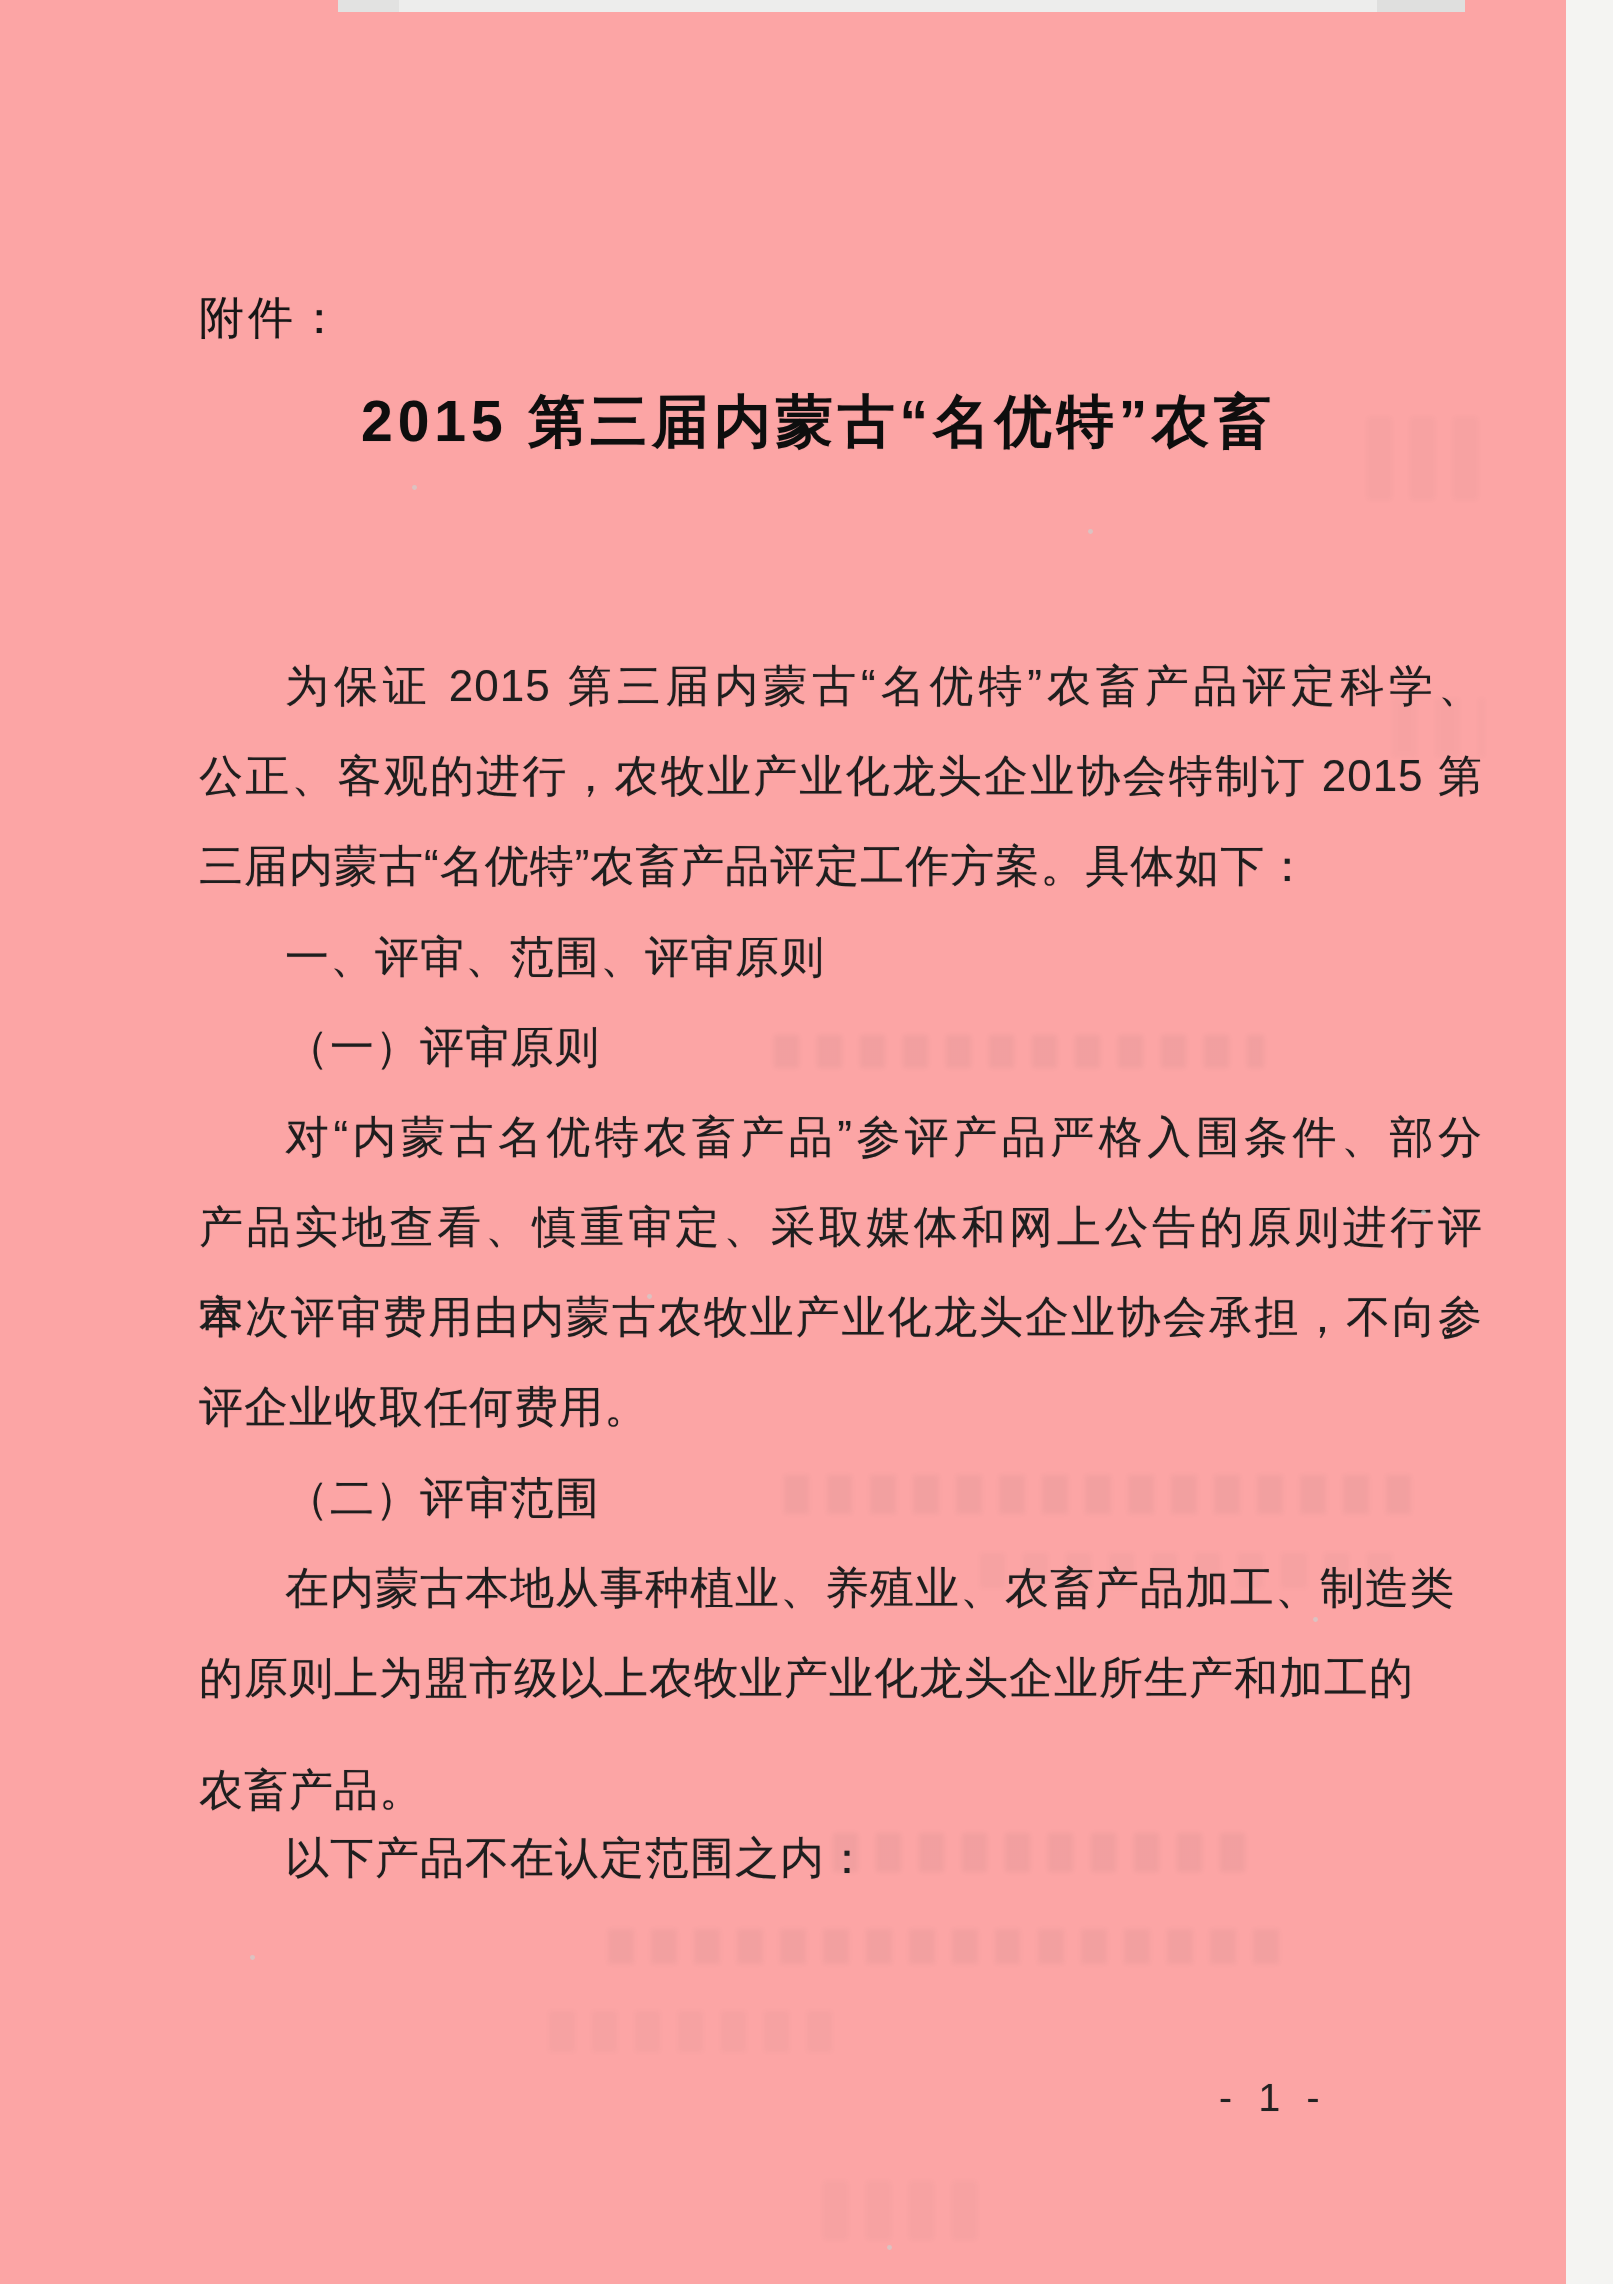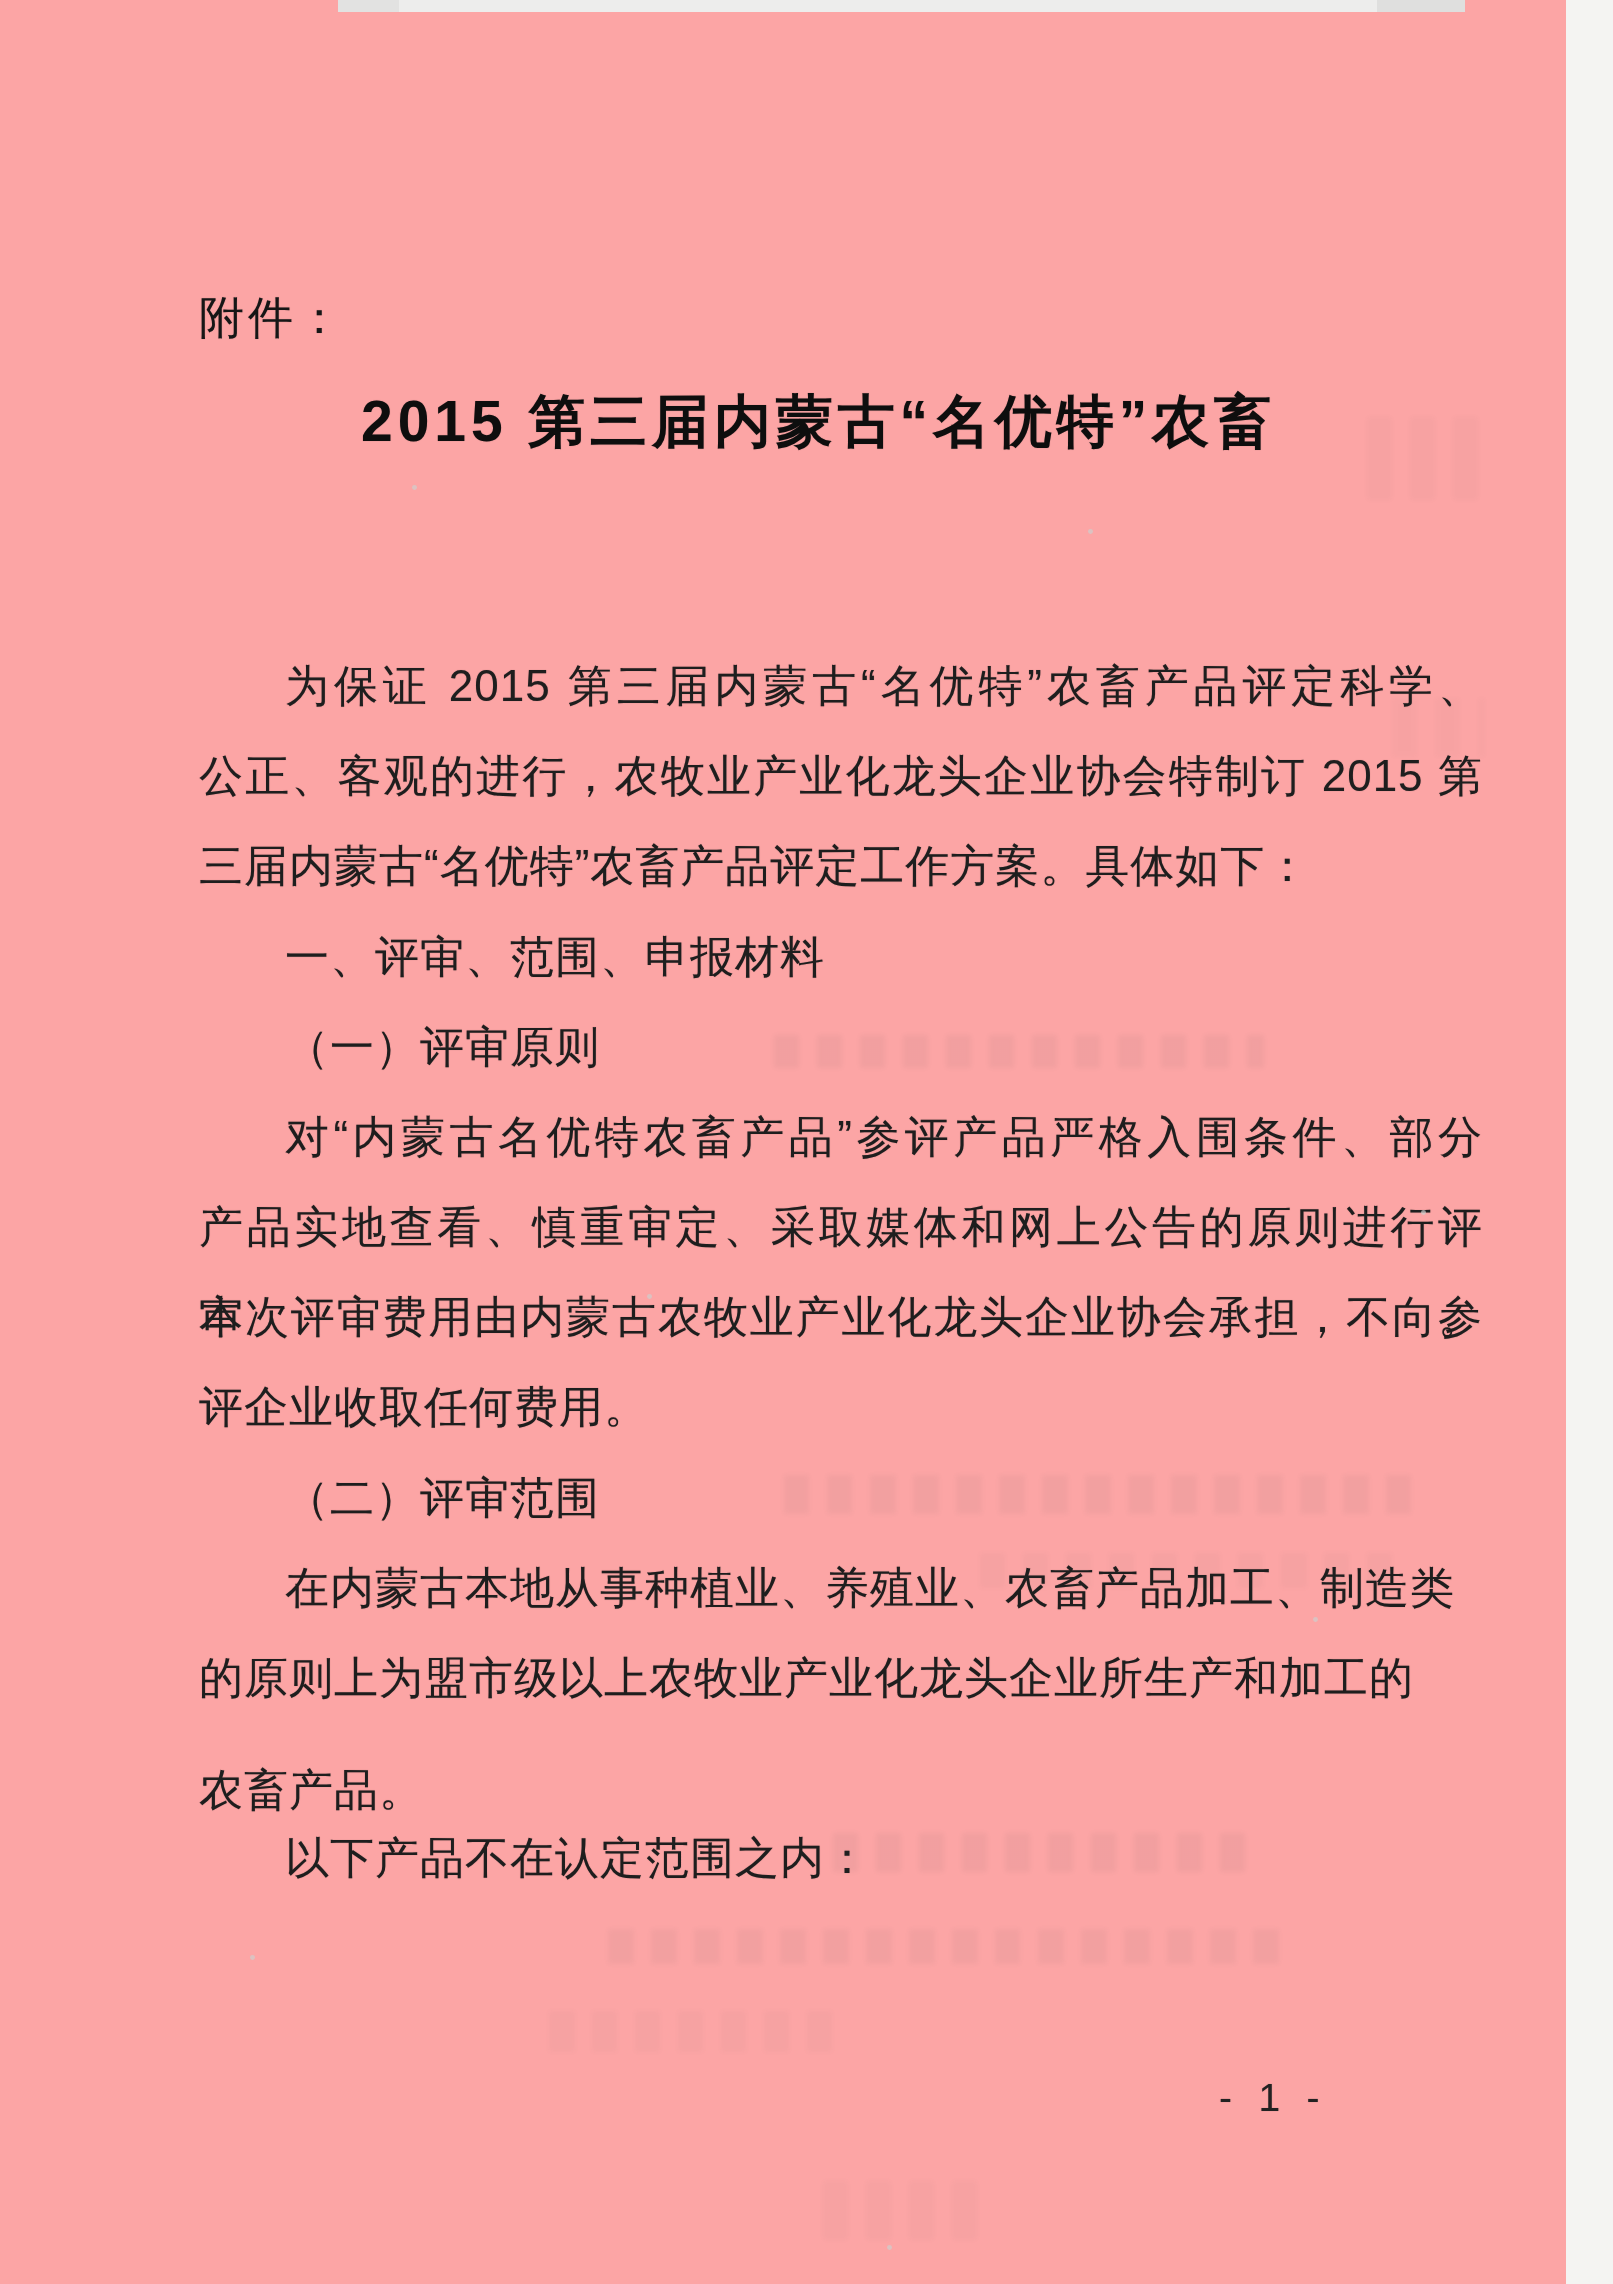--- a/index.html
+++ b/index.html
@@ -111,21 +111,21 @@
 
   <div class="attachment">附件：</div>
 
   <div class="title-line l1">2015 第三届内蒙古“名优特”农畜</div>
 
 
   <div class="body-text" id="body-lines">
       <div class="line indent justify" style="top: 641px;">为保证 2015 第三届内蒙古“名优特”农畜产品评定科学、</div>
       <div class="line justify" style="top: 731px;">公正、客观的进行，农牧业产业化龙头企业协会特制订 2015 第</div>
       <div class="line" style="top: 821px;">三届内蒙古“名优特”农畜产品评定工作方案。具体如下：</div>
-      <div class="line indent" style="top: 912px;">一、评审、范围、申报材料</div>
+      <div class="line indent" style="top: 912px;">一、评审、范围、评审原则</div>
       <div class="line indent" style="top: 1002px;">（一）评审原则</div>
       <div class="line indent justify" style="top: 1092px;">对“内蒙古名优特农畜产品”参评产品严格入围条件、部分</div>
       <div class="line justify" style="top: 1182px;">产品实地查看、慎重审定、采取媒体和网上公告的原则进行评审。</div>
       <div class="line justify" style="top: 1272px;">本次评审费用由内蒙古农牧业产业化龙头企业协会承担，不向参</div>
       <div class="line" style="top: 1362px;">评企业收取任何费用。</div>
       <div class="line indent" style="top: 1453px;">（二）评审范围</div>
       <div class="line indent" style="top: 1543px;">在内蒙古本地从事种植业、养殖业、农畜产品加工、制造类</div>
       <div class="line" style="top: 1633px;">的原则上为盟市级以上农牧业产业化龙头企业所生产和加工的</div>
       <div class="line" style="top: 1745px;">农畜产品。</div>
       <div class="line indent" style="top: 1813px;">以下产品不在认定范围之内：</div>

